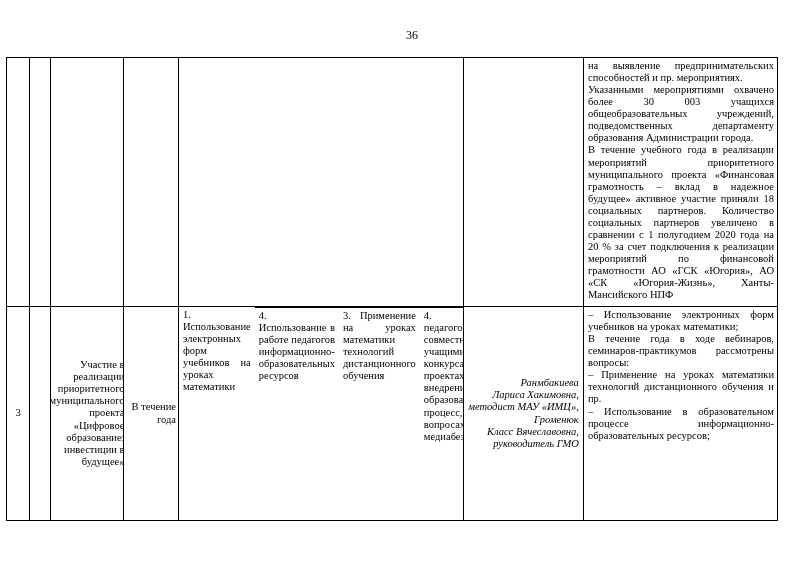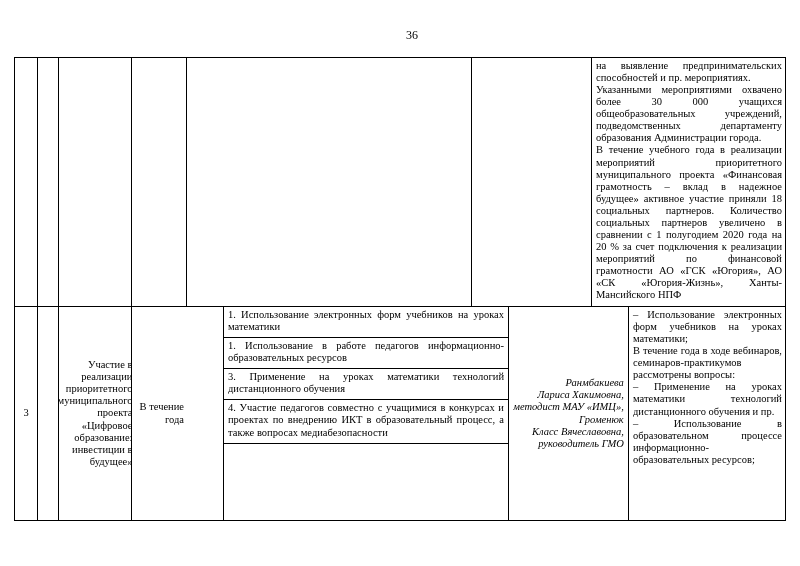--- a/index.html
+++ b/index.html
@@ -19,21 +19,21 @@
   .page-number {
     position: absolute;
     top: 28px;
     left: 12px;
     width: 100%;
     text-align: center;
     font-size: 12px;
   }
   .doc-table {
     position: absolute;
-    left: 14px;
+    left: 6px;
     top: 57px;
     width: 772px;
     border: 1px solid #000;
     font-size: 10.5px;
     line-height: 1.15;
   }
   .t-row { display: flex; align-items: stretch; }
   .t-row + .t-row { border-top: 1px solid #000; }
   .row1 { height: 248px; }
   .row2 { min-height: 214px; }
@@ -48,21 +48,21 @@
   .c7 { flex: 1 1 auto; width: auto; }
   .center-cell {
     display: flex;
     align-items: center;
     justify-content: center;
     text-align: right;
     padding: 2px;
   }
   .result-cell { padding: 2px 3px 2px 4px; text-align: justify; }
   .result-cell p { margin: 0; }
-  .activities-cell { display: flex; flex-direction: column; padding: 0; margin-left: 37px; }
+  .activities-cell { display: flex; flex-direction: row; padding: 0; }
   .activity { padding: 2px 4px 4px 4px; text-align: justify; }
   .activity + .activity { border-top: 1px solid #000; }
   .activity-filler { border-top: 1px solid #000; flex: 1 1 auto; }
   .resp-line { display: block; }
 </style>
 </head>
 <body>
 
 <div class="page">
 
@@ -72,33 +72,33 @@
 
     <div class="t-row row1">
       <div class="t-cell c1"></div>
       <div class="t-cell c2"></div>
       <div class="t-cell c3"></div>
       <div class="t-cell c4"></div>
       <div class="t-cell c5"></div>
       <div class="t-cell c6"></div>
       <div class="t-cell c7 result-cell">
         <p>на выявление предпринимательских способностей и пр. мероприятиях.</p>
-        <p>Указанными мероприятиями охвачено более 30 000 учащихся общеобразовательных учреждений, подведомственных департаменту образования Администрации города.</p>
+        <p>Указанными мероприятиями охвачено более 30 003 учащихся общеобразовательных учреждений, подведомственных департаменту образования Администрации города.</p>
         <p>В течение учебного года в реализации мероприятий приоритетного муниципального проекта «Финансовая грамотность – вклад в надежное будущее» активное участие приняли 18 социальных партнеров. Количество социальных партнеров увеличено в сравнении с 1 полугодием 2020 года на 20 % за счет подключения к реализации мероприятий по финансовой грамотности АО «ГСК «Югория», АО «СК «Югория-Жизнь», Ханты-Мансийского НПФ</p>
       </div>
     </div>
 
     <div class="t-row row2">
       <div class="t-cell c1 center-cell">3</div>
       <div class="t-cell c2"></div>
       <div class="t-cell c3 center-cell">Участие в реализации приоритетного муниципального проекта «Цифровое образование: инвестиции в будущее»</div>
       <div class="t-cell c4 center-cell">В течение года</div>
       <div class="t-cell c5 activities-cell">
         <div class="activity">1. Использование электронных форм учебников на уроках математики</div>
-        <div class="activity">1. Использование в работе педагогов информационно-образовательных ресурсов</div>
+        <div class="activity">4. Использование в работе педагогов информационно-образовательных ресурсов</div>
         <div class="activity">3. Применение на уроках математики технологий дистанционного обучения</div>
         <div class="activity">4. Участие педагогов совместно с учащимися в конкурсах и проектах по внедрению ИКТ в образовательный процесс, а также вопросах медиабезопасности</div>
         <div class="activity-filler"></div>
       </div>
       <div class="t-cell c6 center-cell">
         <div>
           <span class="resp-line">Ранмбакиева</span>
           <span class="resp-line">Лариса Хакимовна,</span>
           <span class="resp-line">методист МАУ «ИМЦ»,</span>
           <span class="resp-line">Громенюк</span>

